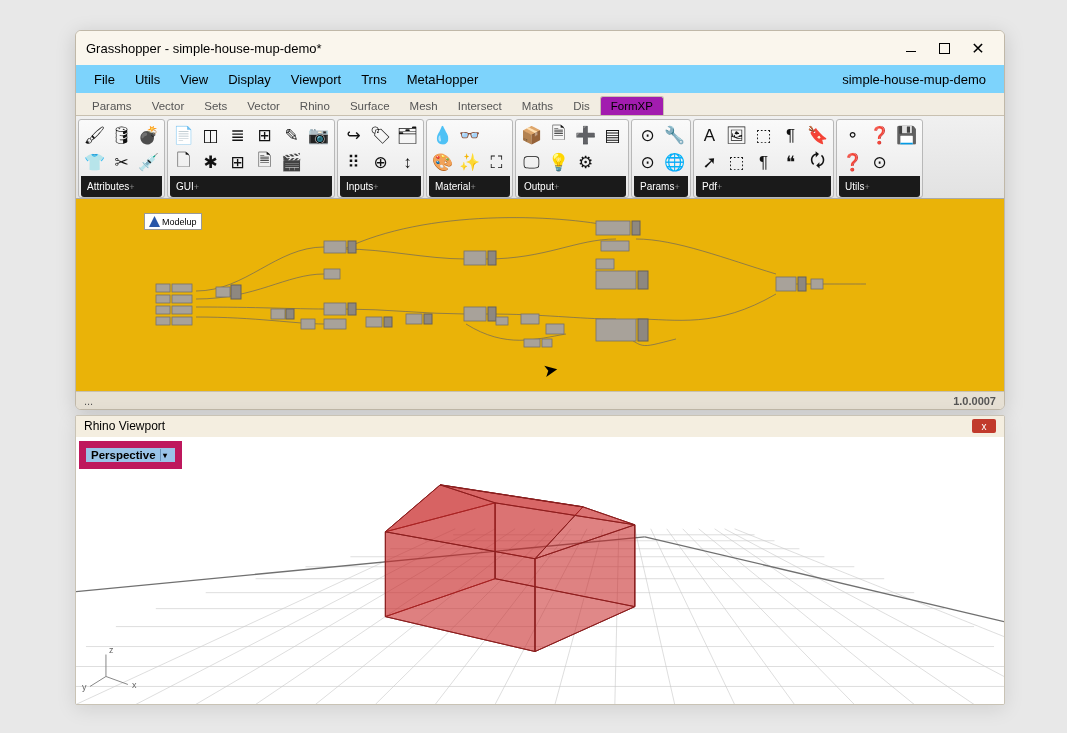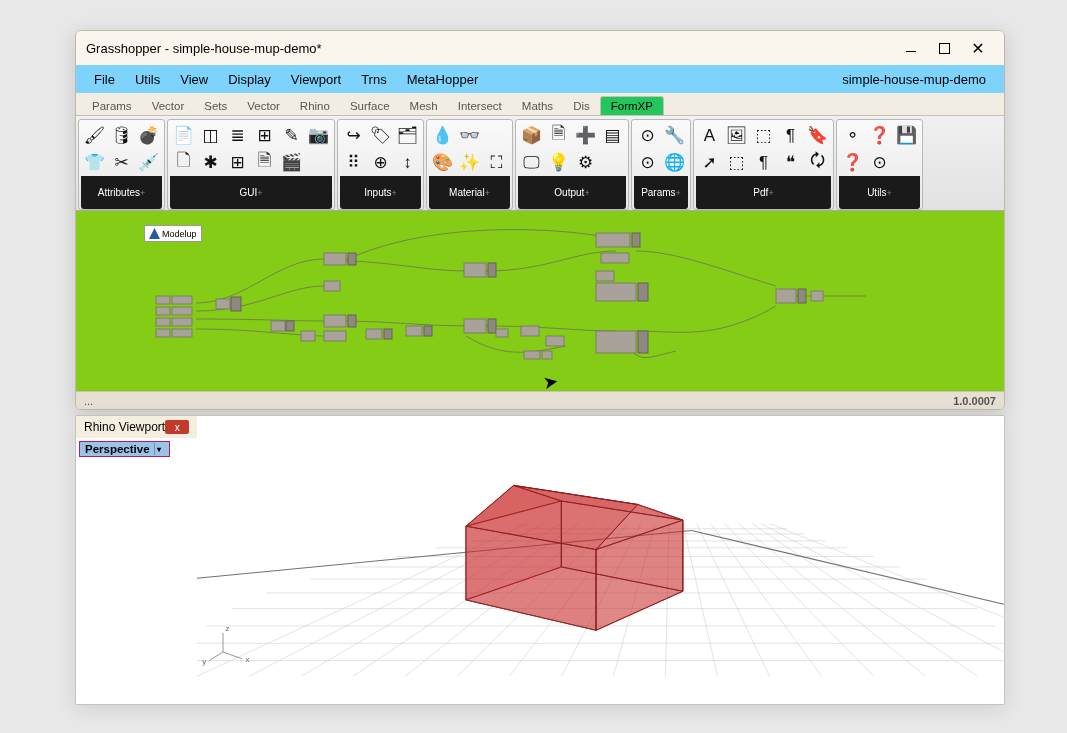--- a/index.html
+++ b/index.html
@@ -14,49 +14,49 @@
 .win-btn.min::before { content:""; display:block; width:10px; height:1px; background:#000; margin-top:6px; }
 .win-btn.max { border:1px solid #000; width:11px; height:11px; }
 .win-btn.close { font-size:16px; }
 
 .gh-menu-bar { height:28px; display:flex; align-items:center; padding:0 8px; background:#7dd3fc; }
 .gh-menu-item { padding:4px 10px; cursor:pointer; font-size:13px; }
 .gh-doc-name { margin-left:auto; padding-right:10px; font-size:13px; }
 
 .gh-cat-bar { height:23px; display:flex; align-items:flex-end; padding:0 6px; background:#f2ede2; border-bottom:1px solid #c8c0b0; font-size:11.5px; color:#555; }
 .gh-cat { padding:3px 10px; cursor:pointer; }
-.gh-cat.active { background:#22c55e; border:1px solid #c8c0b0; border-bottom:none; border-radius:3px 3px 0 0; color:#000; }
+.gh-cat.active { background:#a21caf; border:1px solid #c8c0b0; border-bottom:none; border-radius:3px 3px 0 0; color:#000; }
 
 .gh-toolbar { background:linear-gradient(#f0f0f0,#e2e2e2); padding:3px 2px 0 2px; display:flex; gap:2px; border-bottom:1px solid #aaa; }
 .tb-group { background:linear-gradient(#fafafa,#e8e8e8); border:1px solid #b8b8b8; border-radius:3px; display:flex; flex-direction:column; padding:2px 2px 0 2px; }
 .tb-icons { display:flex; flex-wrap:wrap; gap:2px; padding:1px; }
 .tb-icons.rows2 { width:auto; }
 .tb-icon { width:25px; height:25px; display:flex; align-items:center; justify-content:center; font-size:17px; color:#111; cursor:pointer; border-radius:2px; }
-.tb-label { background:#1a1a1a; color:#fff; font-size:10px; text-align:center; padding:11px 6px; border-radius:0 0 3px 3px; display:flex; justify-content:center; align-items:center; }
+.tb-label { background:#1a1a1a; color:#fff; font-size:10px; text-align:center; padding:5px 6px; border-radius:0 0 3px 3px; display:flex; justify-content:flex-start; align-items:center; }
 .tb-label .plus { font-size:9px; color:#888; }
 
 
-.gh-canvas { flex:1; background:#84cc16; position:relative; overflow:hidden;padding-left:12px; }
+.gh-canvas { flex:1; background:#eab308; position:relative; overflow:hidden;padding-left:12px; }
 .node-badge { position:absolute; left:68px; top:14px; background:#fff; border:1px solid #999; padding:2px 4px; font-size:9px; display:flex; align-items:center; gap:2px; }
 .node-badge .logo { width:11px; height:11px; background:#2856a8; clip-path:polygon(50% 0,100% 100%,0 100%); }
 .gh-canvas svg { position:absolute; left:0; top:0; }
 .gh-node { fill:#a8a29a; stroke:#77716a; stroke-width:0.8; }
 .gh-comp { fill:#8e8880; stroke:#66605a; }
 .gh-wire { fill:none; stroke:#6b655e; stroke-width:0.7; }
 .cursor-arrow { position:absolute; left:467px; top:160px; font-size:18px; color:#000; pointer-events:none; transform:rotate(-10deg); }
 
 
 .gh-status { height:18px; background:#e6e0d4; border-top:1px solid #c8c0b0; display:flex; align-items:center; padding:0 8px; font-size:11px; color:#555; }
 .gh-status .ver { margin-left:auto;font-weight:bold; }
 
 
-.rhino-window { position:absolute; left:75px; top:415px; width:930px; height:290px; background:#fff; border:1px solid #c9c3b5; border-radius:2px; box-shadow:0 4px 20px rgba(0,0,0,0.1); display:flex; flex-direction:row; overflow:hidden; }
+.rhino-window { position:absolute; left:75px; top:415px; width:930px; height:290px; background:#fff; border:1px solid #c9c3b5; border-radius:2px; box-shadow:0 4px 20px rgba(0,0,0,0.1); display:flex; flex-direction:column; overflow:hidden; }
 .rhino-title { height:22px; background:#f4eee0; display:flex; align-items:center; padding:0 8px; font-size:12px; }
 .rhino-close { margin-left:auto; background:#c13a2c; color:#fff; width:24px; height:14px; font-size:10px; display:flex; align-items:center; justify-content:center; border-radius:2px; cursor:pointer; }
-.view-label { position:absolute; left:3px; top:25px; background:#9ac3e8; border:1px solid #be185d; padding:1px 5px; font-size:11.5px; font-weight:600; display:flex; align-items:flex-end; gap:4px; z-index:5; }
+.view-label { position:absolute; left:3px; top:25px; background:#9ac3e8; border:7px solid #be185d; padding:1px 5px; font-size:11.5px; font-weight:600; display:flex; align-items:flex-end; gap:4px; z-index:5; }
 .view-drop { width:10px; height:12px; background:#9ac3e8; border-left:1px solid #6a93b8; display:flex; align-items:center; justify-content:center; font-size:8px; }
 .rhino-viewport { flex:1; position:relative; background:#fff; }
 .rhino-viewport svg { width:100%; height:100%; display:block; }
 </style>
 </head>
 <body>
 
 <div class="gh-window">
 
   <div class="gh-title-bar">

